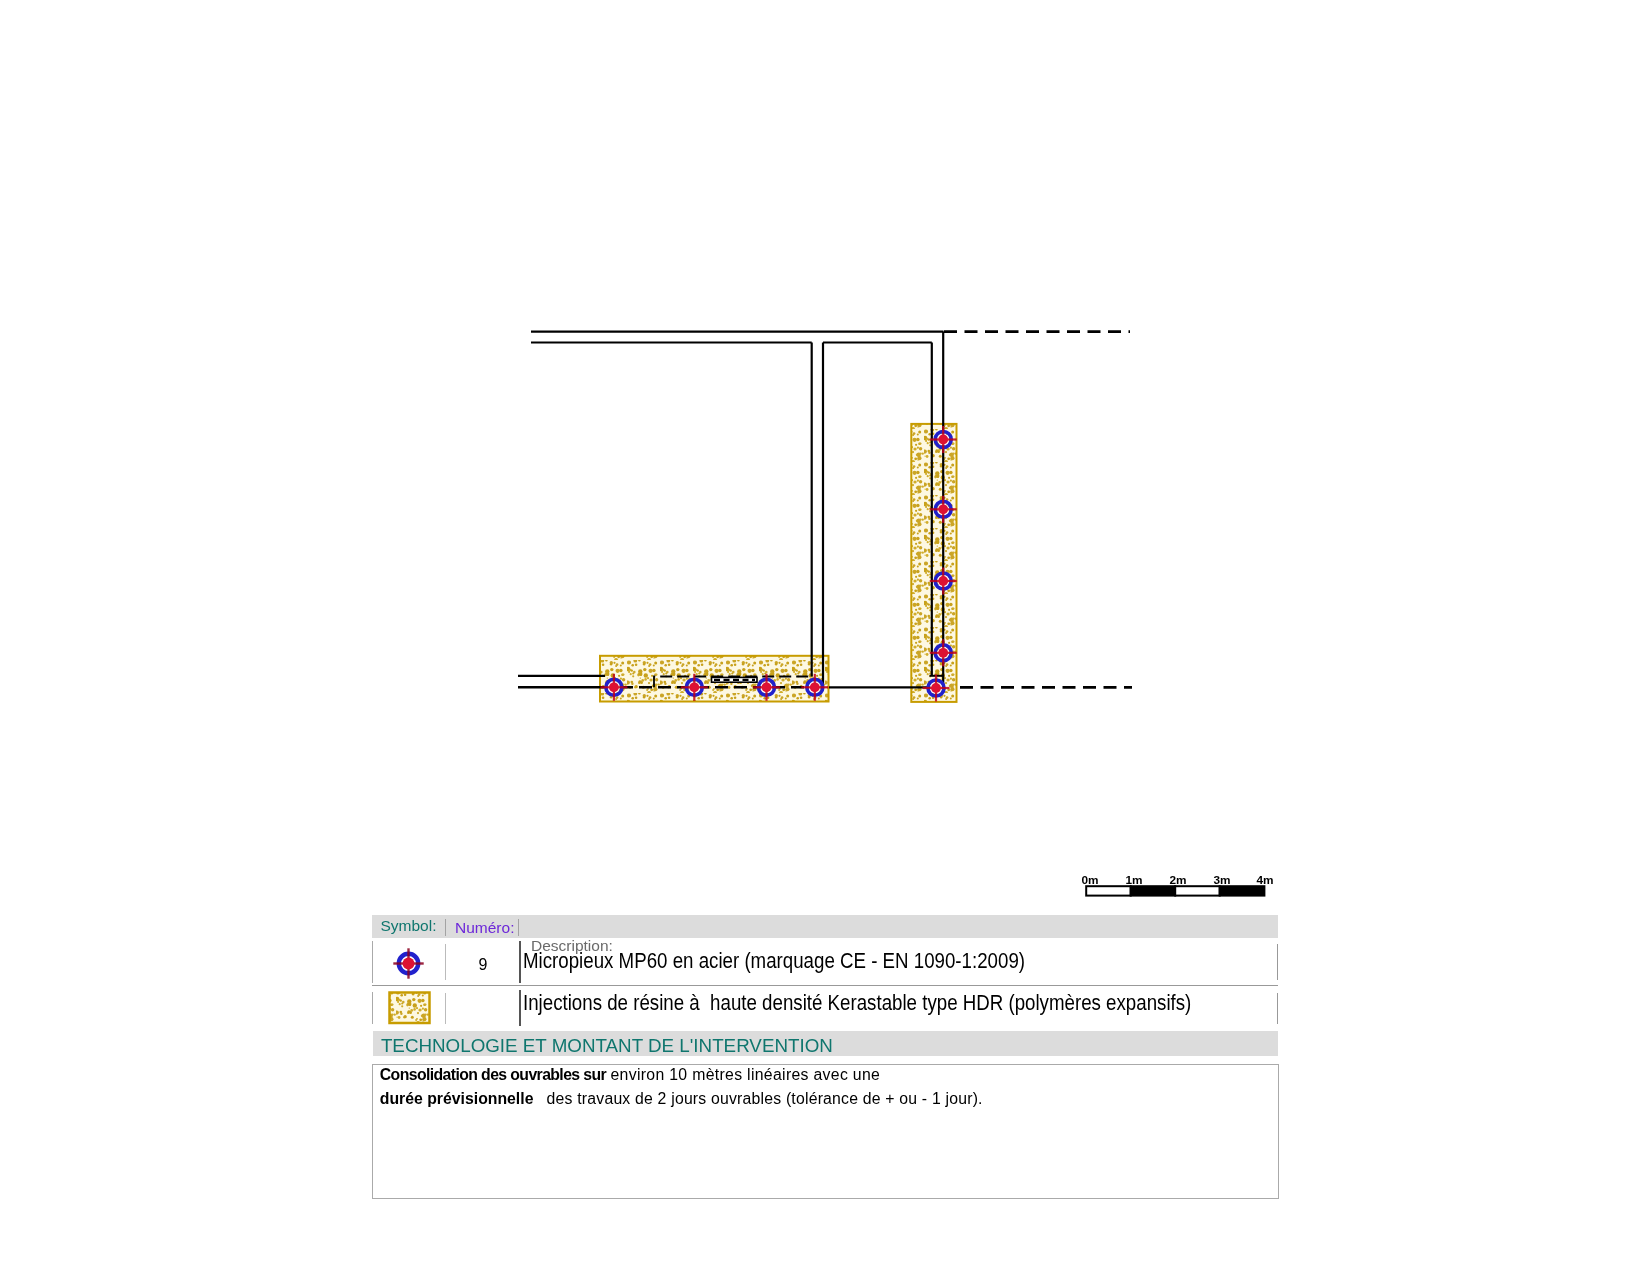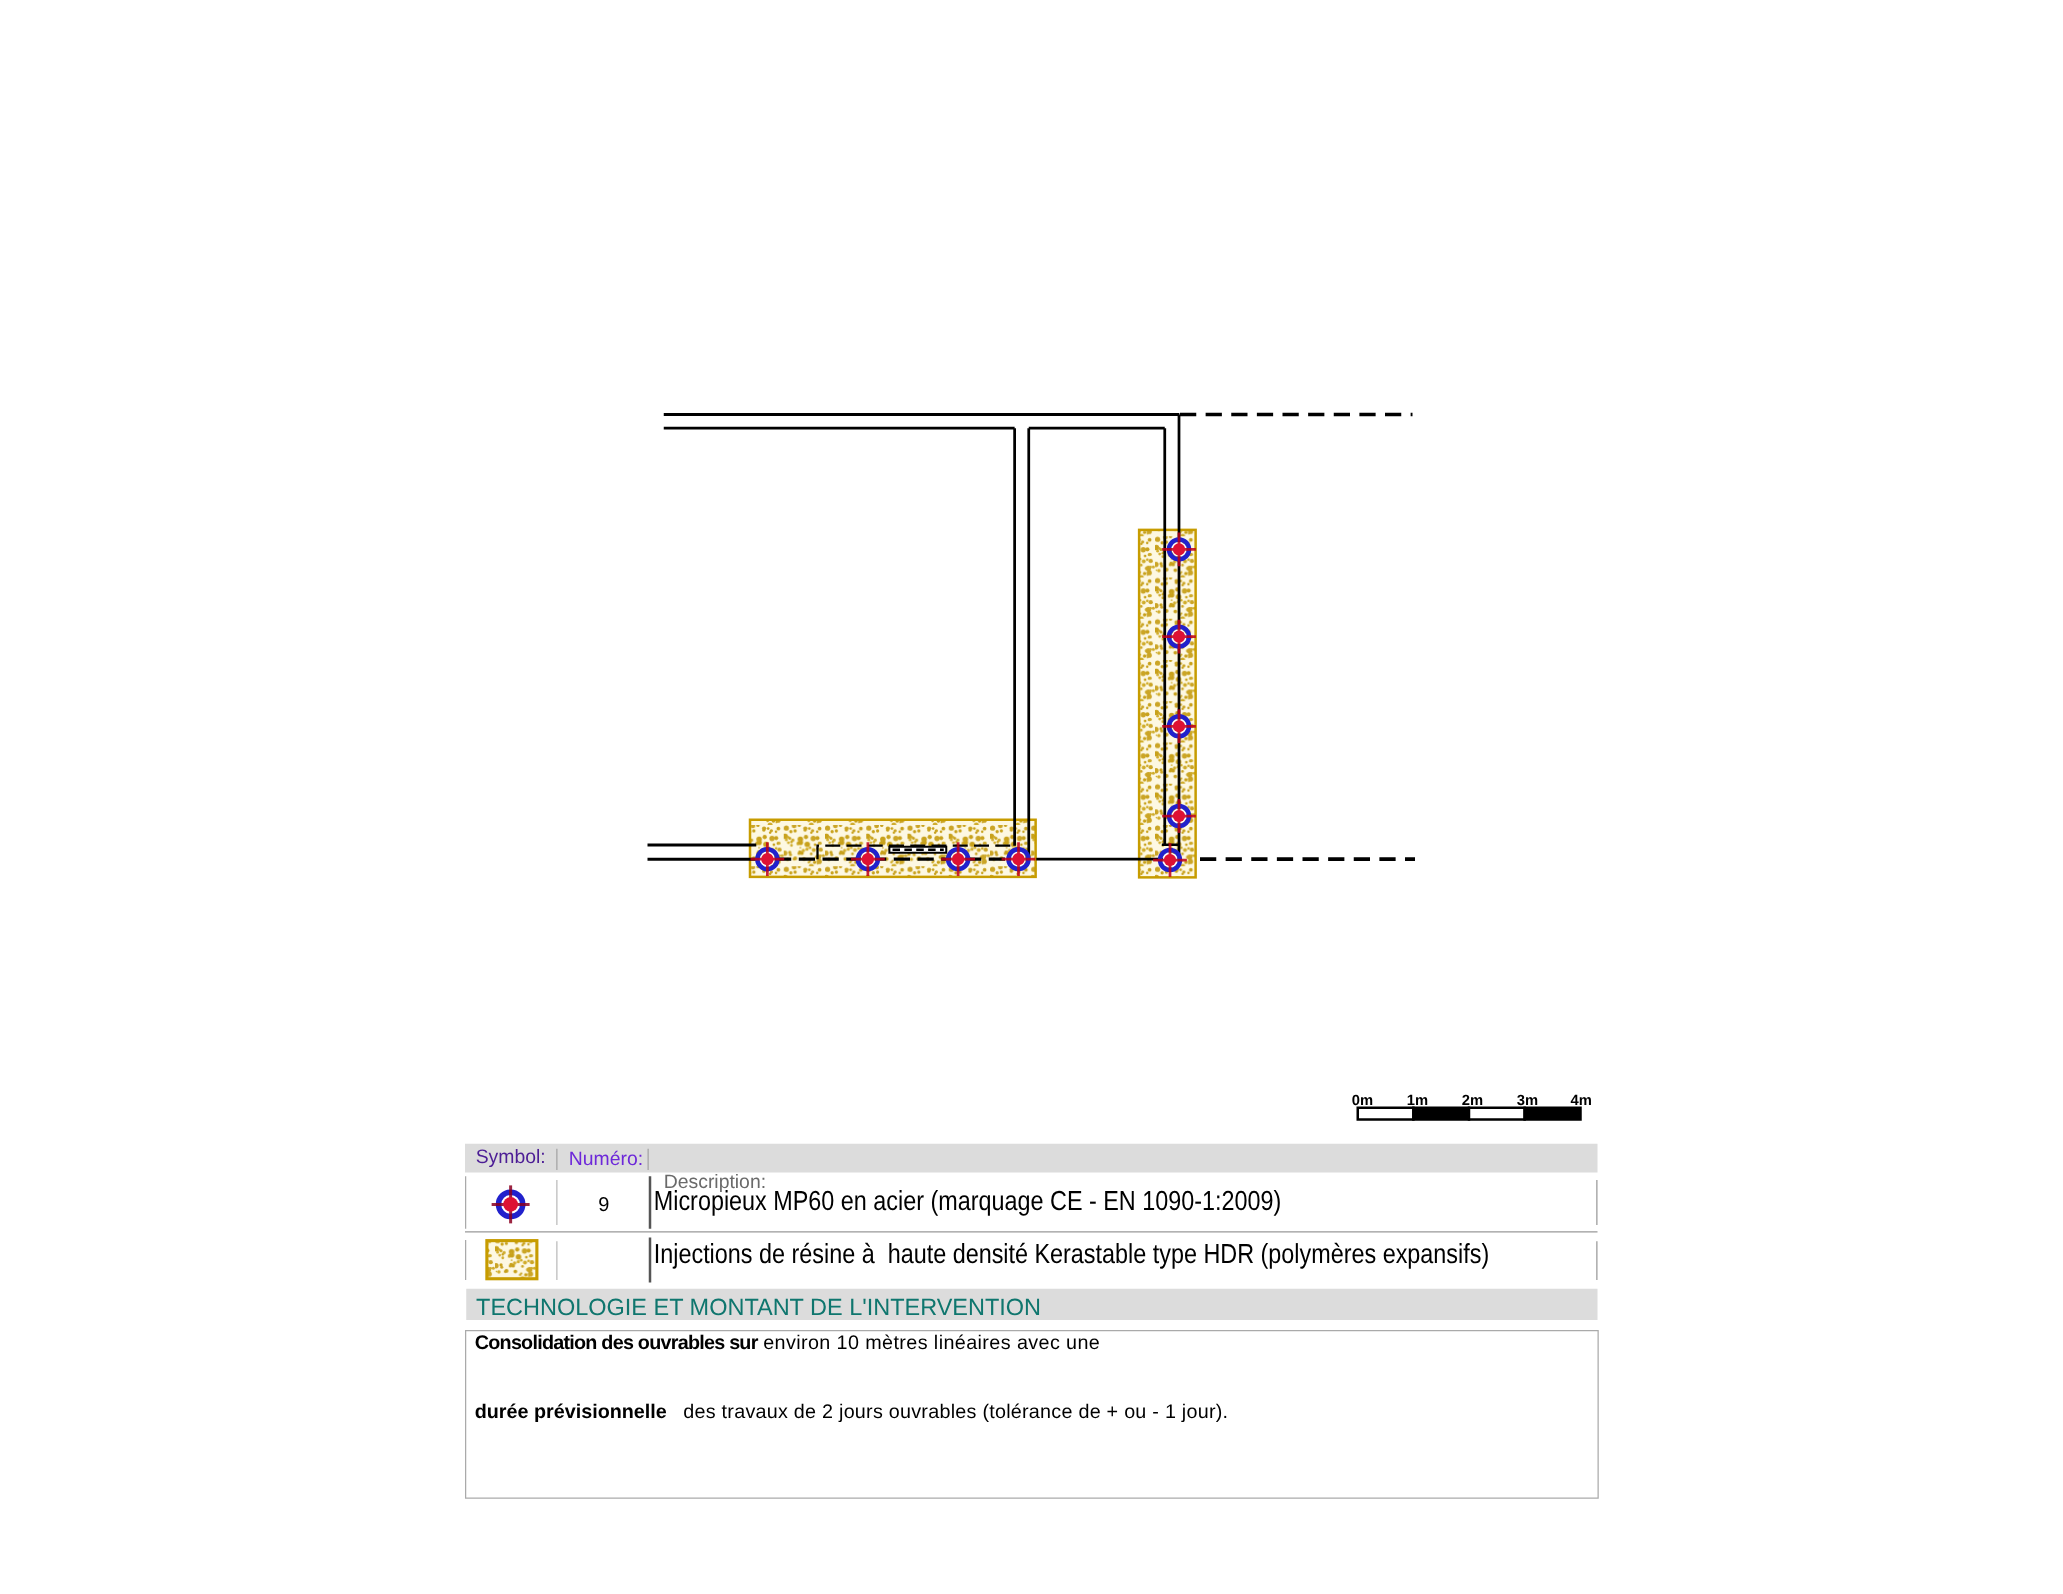--- a/index.html
+++ b/index.html
@@ -167,21 +167,21 @@
     <line x1="0" y1="-15.2" x2="0" y2="15.2" stroke="#8B0020" stroke-width="2.4" opacity="0.85"></line>
     <line x1="-15.2" y1="0" x2="15.2" y2="0" stroke="#8B0020" stroke-width="2.4" opacity="0.85"></line>
     <circle r="5.9" fill="#DD1133"></circle>
   </g>
 
   <rect x="389.5" y="992.5" width="40" height="30.5" fill="url(#speck)" stroke="#C79C00" stroke-width="2.5"></rect>
 </svg>
 
 <div class="abs" style="left:371.5px;top:914.5px;width:906px;height:23px;background:#DCDCDC;"></div>
 
-<div class="abs" style="left:380.5px;top:916.5px;color:#4c1d95;font-size:15.5px;">Symbol:</div>
+<div class="abs" style="left:380.5px;top:916.5px;color:#0f766e;font-size:15.5px;">Symbol:</div>
 
 <div class="abs" style="left:455px;top:918.5px;color:#6d28d9;font-size:15.5px;">Numéro:</div>
 
 <div class="abs" style="left:531px;top:916.5px;color:#6A6A6A;font-size:15.5px;margin-top:20px;">Description:</div>
 
 <div class="abs" style="left:445.3px;top:919px;width:1.2px;height:16.5px;background:#a3a3a3;"></div>
 
 <div class="abs" style="left:518.1px;top:919px;width:1.2px;height:16.5px;background:#a3a3a3;"></div>
 
 <div class="abs" style="left:371.5px;top:941px;width:1px;height:42px;background:#aaa;"></div>
@@ -209,13 +209,13 @@
 <div class="abs" style="left:523px;top:989.7px;color:#000;font-size:22px;transform:scaleX(0.85);transform-origin:left top;white-space:nowrap;">Injections de résine à&nbsp; haute densité Kerastable type HDR (polymères expansifs)</div>
 
 <div class="abs" style="left:372.5px;top:1031.3px;width:905px;height:25.2px;background:#DCDCDC;"></div>
 
 <div class="abs" style="left:380.9px;top:1034.5px;color:#0f766e;font-size:18.8px;">TECHNOLOGIE ET MONTANT DE L'INTERVENTION</div>
 
 <div class="abs" style="left:371.9px;top:1064px;width:905px;height:133px;border:1px solid #aaa;background:#fff;"></div>
 
 <div class="abs" style="left:379.8px;top:1066px;font-size:15.8px;color:#000;white-space:nowrap;"><b style="letter-spacing:-0.6px;">Consolidation des ouvrables sur</b> <span style="letter-spacing:0.32px;text-align:center;">environ 10 mètres linéaires avec une</span></div>
 
-<div class="abs" style="left:379.8px;top:1089.5px;font-size:15.8px;color:#000;white-space:nowrap;margin-top:31px;"><b>durée prévisionnelle</b>&nbsp;&nbsp; <span style="letter-spacing:0.2px;">des travaux de 2 jours ouvrables (tolérance de + ou - 1 jour).</span></div>
+<div class="abs" style="left:379.8px;top:1089.5px;font-size:15.8px;color:#000;white-space:nowrap;"><b>durée prévisionnelle</b>&nbsp;&nbsp; <span style="letter-spacing:0.2px;">des travaux de 2 jours ouvrables (tolérance de + ou - 1 jour).</span></div>
 
 </body></html>

